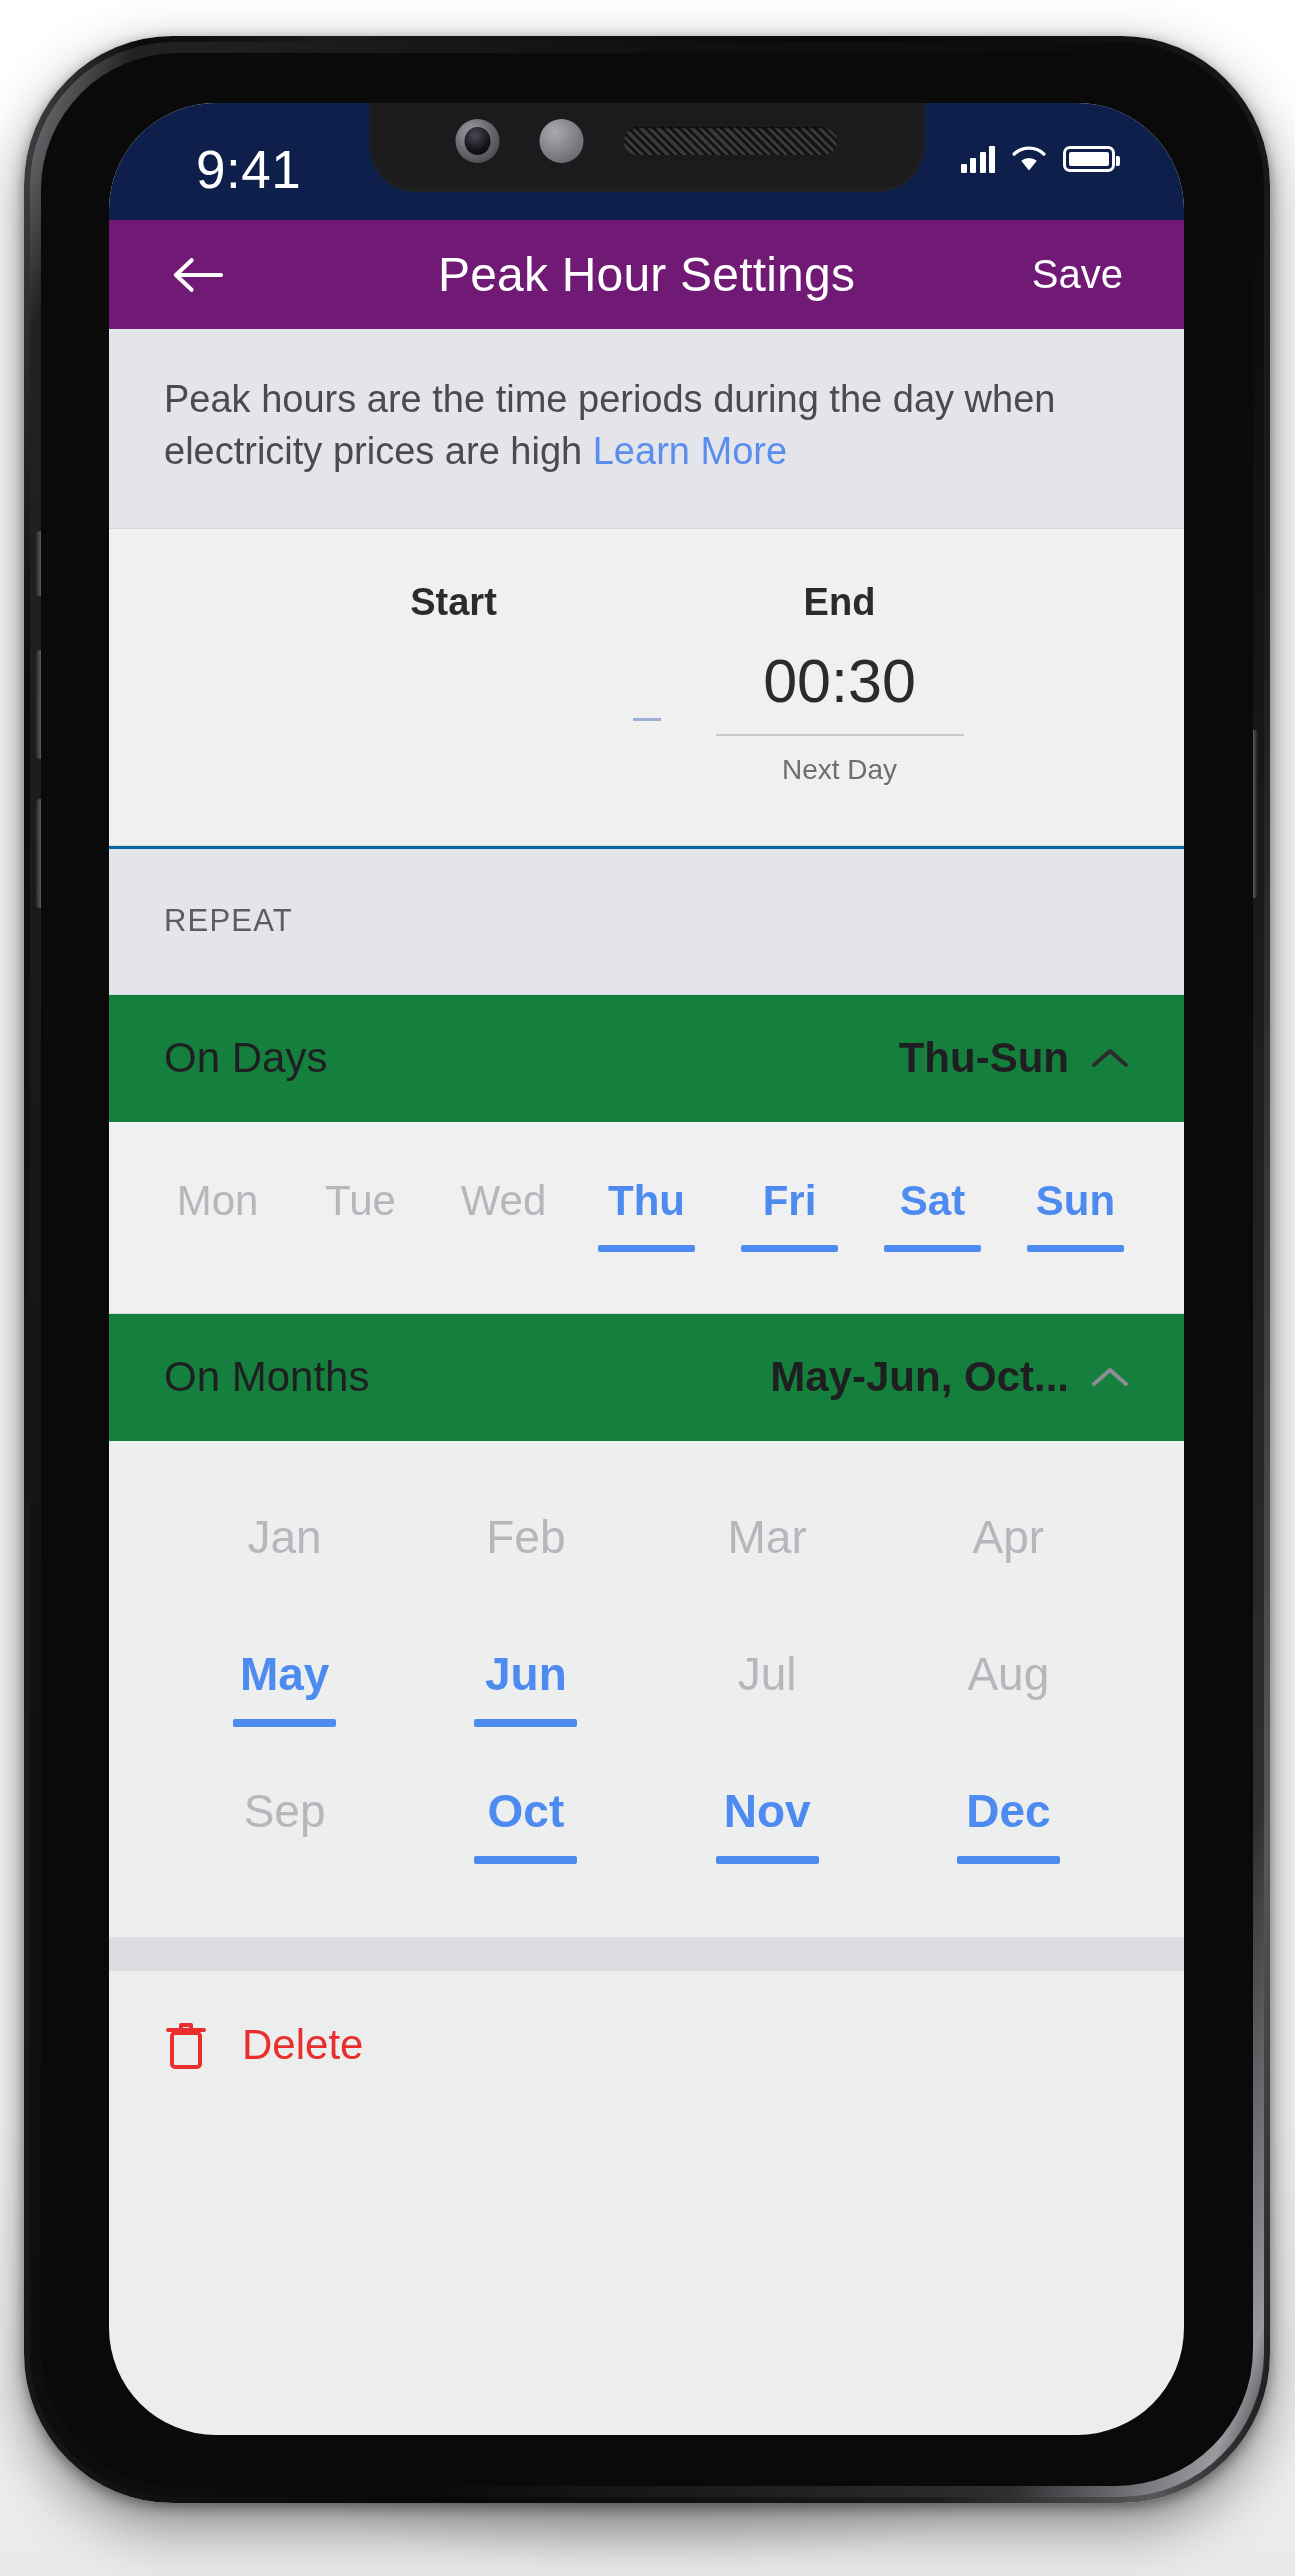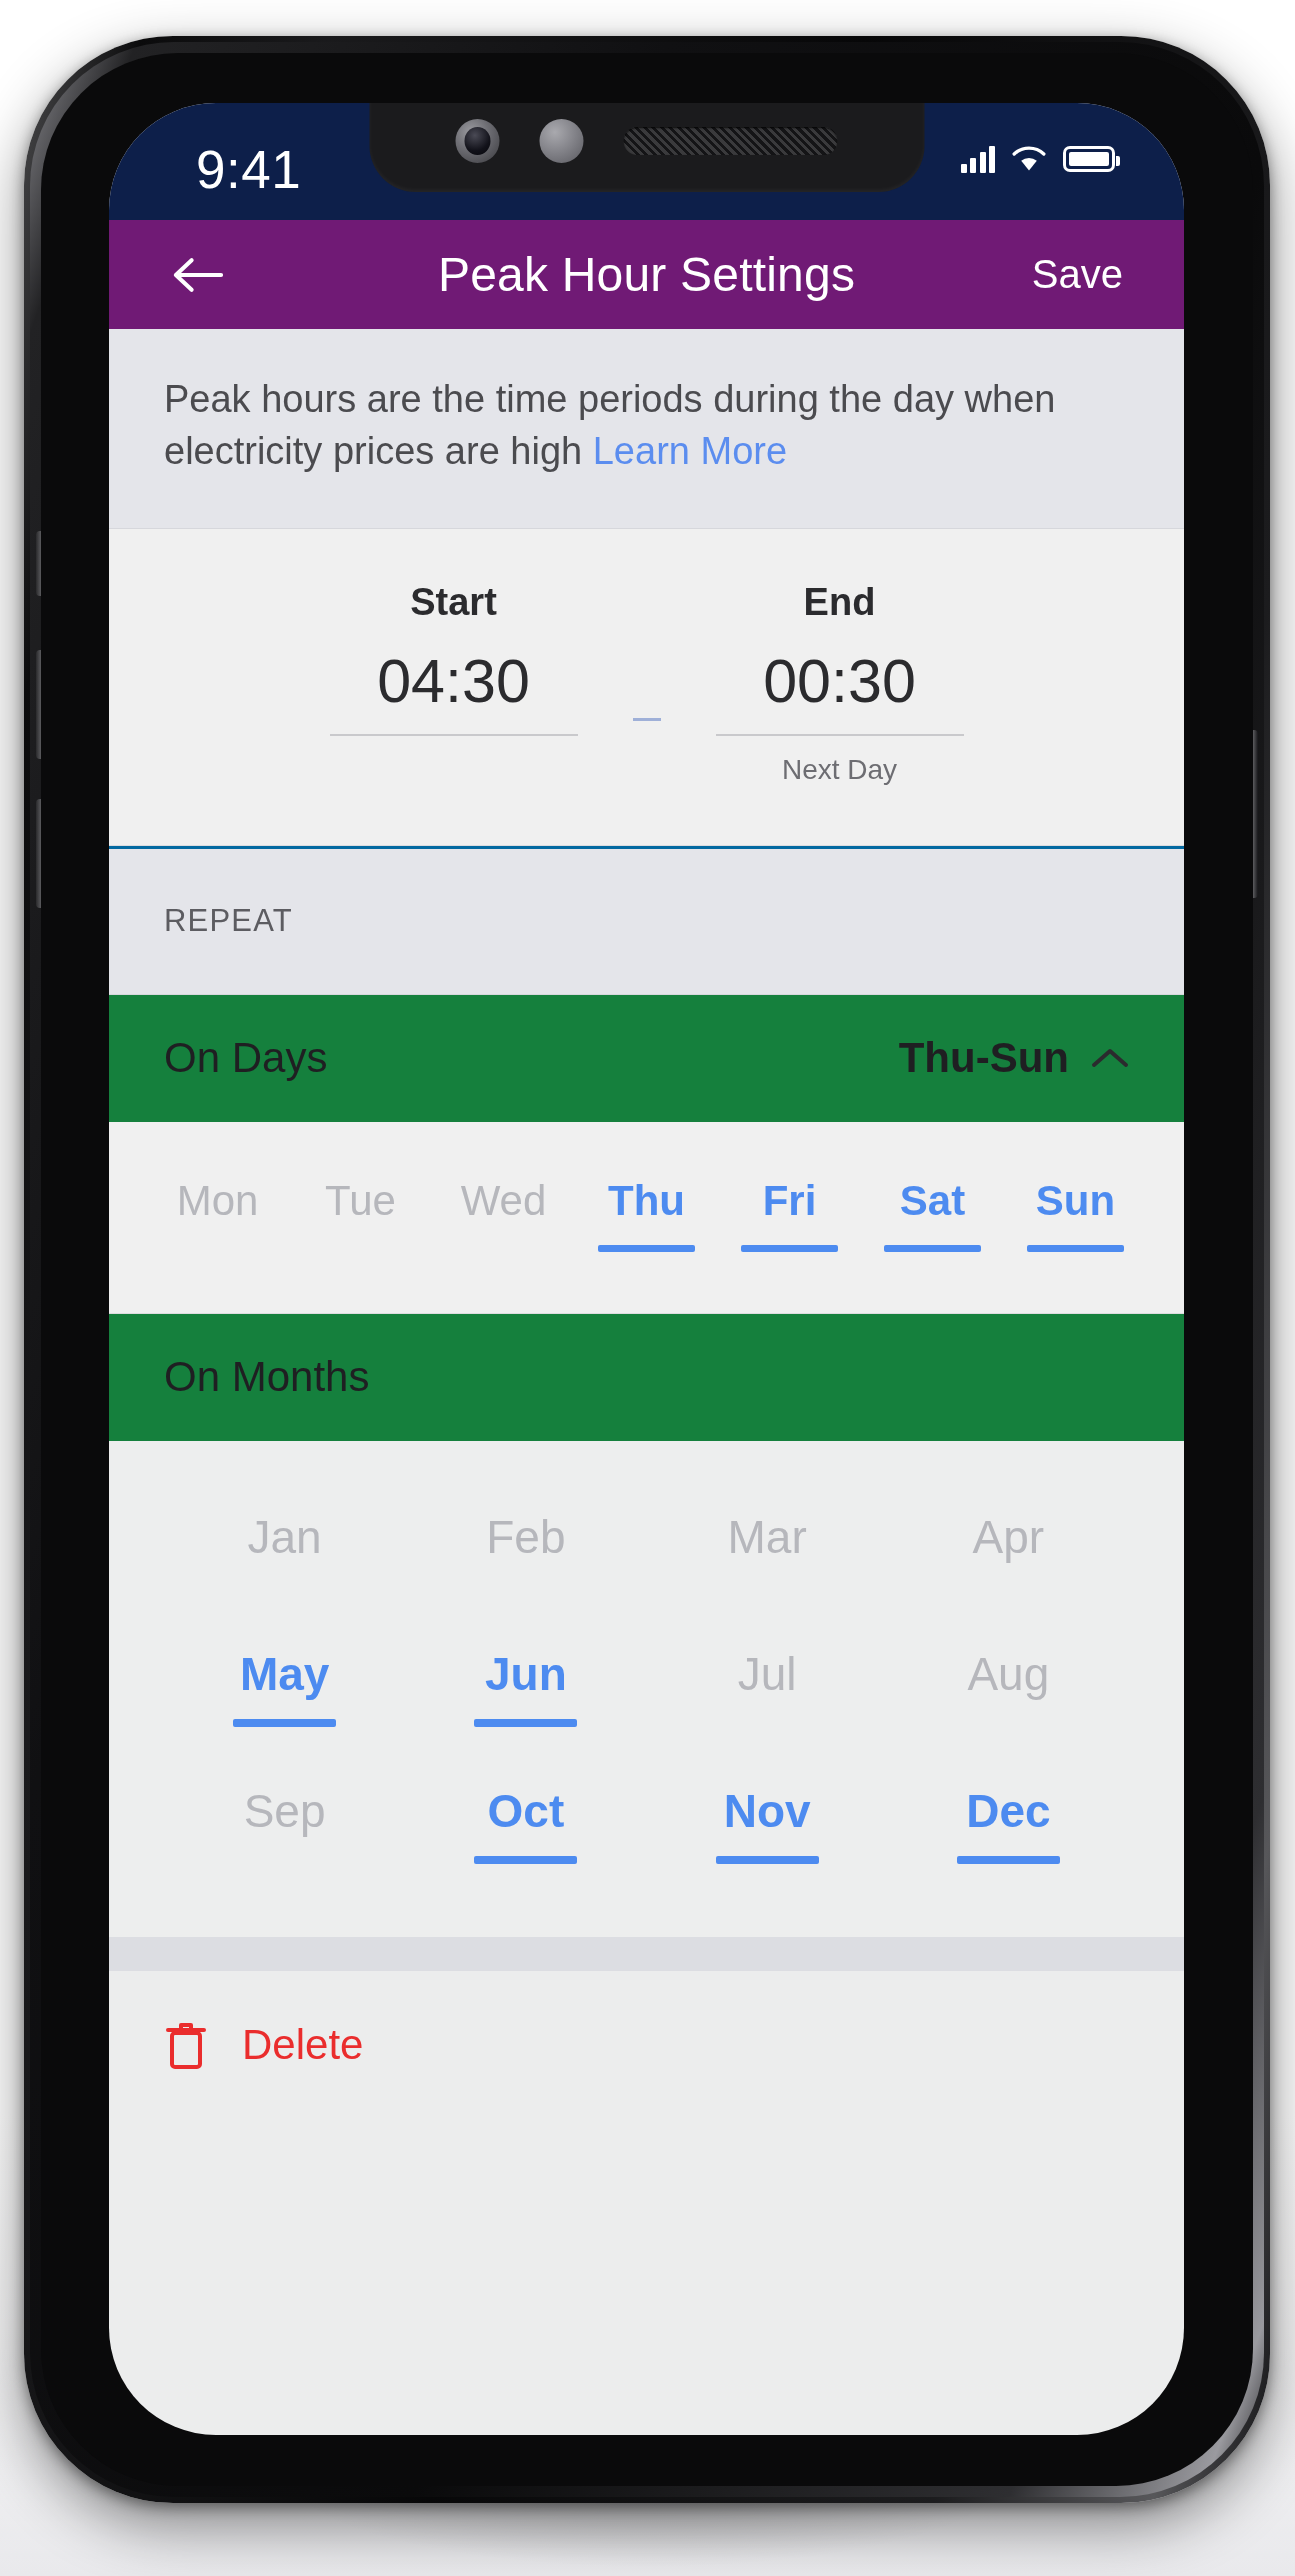--- a/index.html
+++ b/index.html
@@ -298,21 +298,20 @@
       <div class="nav-save">Save</div>
     </div>
 
     <div class="desc">
       <p><span>Peak hours are the time periods during the day when electricity prices are high </span><span class="learn-more">Learn More</span></p>
     </div>
 
     <div class="time-section">
       <div class="time-col">
         <div class="time-label">Start</div>
-        <div class="time-value">04:30</div>
         <div class="time-sub ghost">&nbsp;</div>
       </div>
 
       <div class="time-dash">
           <span></span>
         </div>
 
       <div class="time-col">
         <div class="time-label">End</div>
         <div class="time-value">00:30</div>
@@ -360,20 +359,26 @@
           <div class="u"></div>
         </div>
         <div class="day on">
           <div class="t">Sun</div>
           <div class="u"></div>
         </div>
       </div>
 
     <div class="row">
       <div class="row-label">On Months</div>
+      <div class="row-right">
+        <div class="row-value">May-Jun, Oct...</div>
+        <svg class="chev" width="38" height="24" viewBox="0 0 38 24">
+          <path d="M3 19 L19 5 L35 19" stroke="#8d8d92" stroke-width="4" fill="none" stroke-linecap="round" stroke-linejoin="round"></path>
+        </svg>
+      </div>
     </div>
 
     <div class="months" id="month-picker">
         <div class="month">
           <div class="t">Jan</div>
           <div class="u"></div>
         </div>
         <div class="month">
           <div class="t">Feb</div>
           <div class="u"></div>

